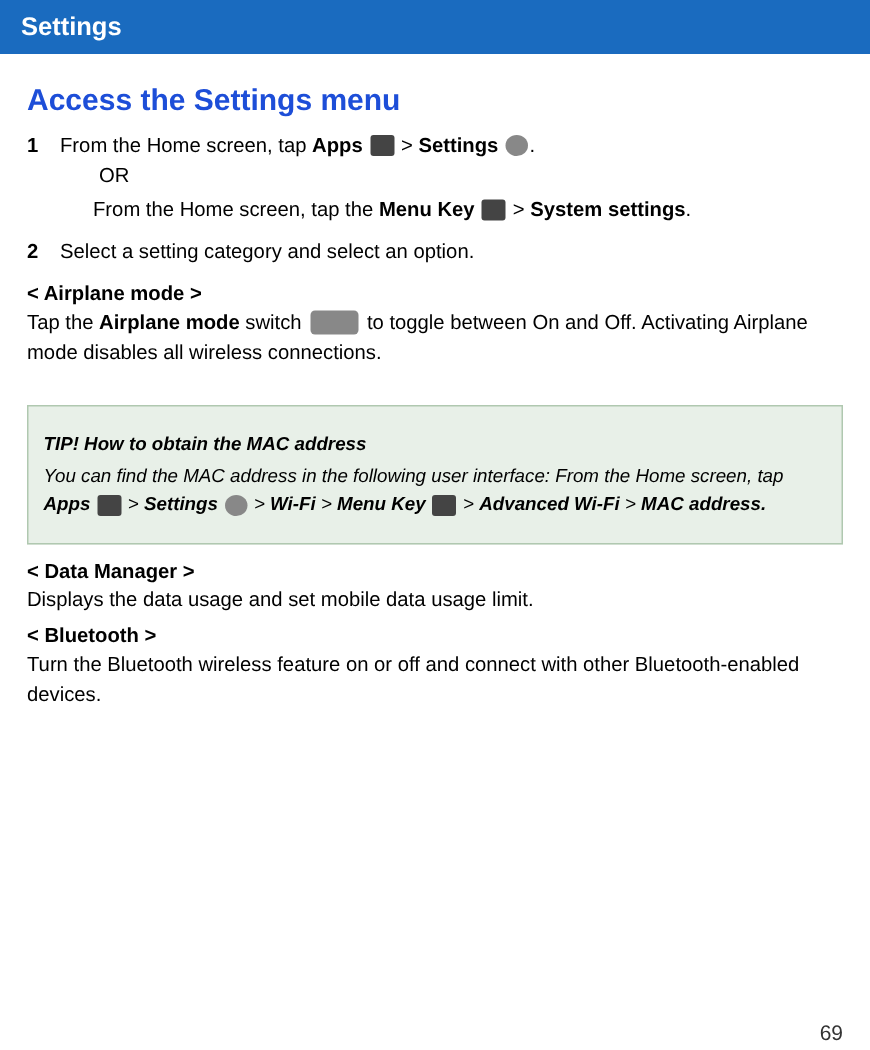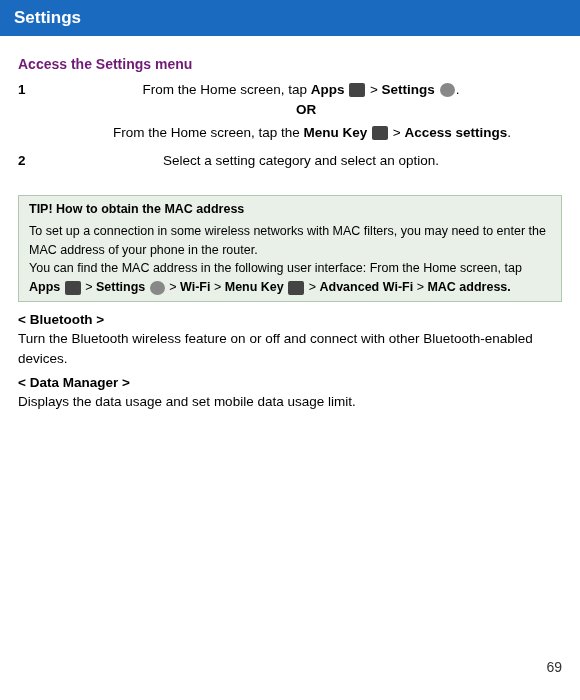--- a/index.html
+++ b/index.html
@@ -20,48 +20,47 @@
       background: #1a6bbf;
       padding: 8px 14px;
       color: white;
       font-size: 17px;
       font-weight: bold;
     }
     .content {
       padding: 12px 18px 12px 18px;
     }
     .section-title {
-      font-size: 14px;
-      font-weight: bold;
-      color: #701a75;
+      font-size: 20px;
+      font-weight: bold;
+      color: #1d4ed8;
       margin-bottom: 8px;
       margin-top: 8px;
     }
     .step-item {
       display: flex;
       margin-bottom: 4px;
       font-size: 13.5px;
       line-height: 1.5;
     }
     .step-num {
       font-weight: bold;
       min-width: 18px;
       margin-right: 4px;
     }
     .step-content {
       flex: 1;
       line-height: 1.5;
-      text-align: center;
     }
     .bold {
       font-weight: bold;
     }
     .or-line {
-      margin-left: 10px;
-      font-weight: bold;
+      margin-left: 26px;
+      font-weight: normal;
       margin-bottom: 2px;
     }
     .from-line {
       margin-left: 22px;
       margin-bottom: 4px;
       font-size: 13.5px;
       line-height: 1.5;
     }
     .networks-section {
       margin-top: 10px;
@@ -75,24 +74,25 @@
       margin-bottom: 2px;
     }
     .sub-text {
       font-size: 13.5px;
       line-height: 1.5;
       margin-left: 0px;
     }
     .tip-box {
       background: #e8f0e8;
       border: 1px solid #b0c8b0;
-      padding: 4px 10px;
+      padding: 16px 10px;
       margin: 24px 0 10px 0;
       font-size: 12.5px;
       line-height: 1.5;
+      font-style: italic;
     }
     .tip-title {
       font-weight: bold;
       font-size: 12.5px;
       margin-bottom: 3px;
     }
     .tip-text {
       font-size: 12.5px;
       line-height: 1.5;
     }
@@ -130,21 +130,21 @@
       width: 32px;
       height: 16px;
       background: #888;
       border-radius: 3px;
       vertical-align: middle;
       margin: 0 2px;
       position: relative;
     }
     .page-num {
       position: absolute;
-      bottom: 25px;
+      bottom: 4px;
       right: 18px;
       font-size: 14px;
       color: #333;
     }
   </style>
 </head>
 <body>
 
 <div class="header-bar">
   <span>Settings</span>
@@ -153,50 +153,53 @@
 <div class="content">
 
   <div>
     <div class="section-title">Access the Settings menu</div>
 
     <div class="step-item">
       <span class="step-num bold">1</span>
       <div class="step-content">
         <span>From the Home screen, tap <span class="bold">Apps</span> <span class="icon-grid"></span> &gt; <span class="bold">Settings</span> <span class="icon-gear"></span>.</span>
         <div class="or-line">OR</div>
-        <div class="from-line">From the Home screen, tap the <span class="bold">Menu Key</span> <span class="icon-menu"></span> &gt; <span class="bold">Access settings</span>.</div>
+        <div class="from-line">From the Home screen, tap the <span class="bold">Menu Key</span> <span class="icon-menu"></span> &gt; <span class="bold">System settings</span>.</div>
       </div>
     </div>
 
     <div class="step-item">
       <span class="step-num bold">2</span>
       <div class="step-content">
         <span>Select a setting category and select an option.</span>
       </div>
     </div>
   </div>
 
   <div class="networks-section">
 
+    <div class="sub-section">
+      <div class="sub-heading">&lt; Airplane mode &gt;</div>
+      <div class="sub-text">Tap the <span class="bold">Airplane mode</span> switch <span class="toggle-btn"></span> to toggle between On and Off. Activating Airplane mode disables all wireless connections.</div>
+    </div>
 
     <div class="sub-section">
     </div>
 
     <div class="tip-box">
       <div class="tip-title">TIP! How to obtain the MAC address</div>
-      <div class="tip-text">To set up a connection in some wireless networks with MAC filters, you may need to enter the MAC address of your phone in the router.</div>
       <div class="tip-text">You can find the MAC address in the following user interface: From the Home screen, tap <span class="bold">Apps</span> <span class="icon-grid"></span> &gt; <span class="bold">Settings</span> <span class="icon-gear"></span> &gt; <span class="bold">Wi-Fi</span> &gt; <span class="bold">Menu Key</span> <span class="icon-menu"></span> &gt; <span class="bold">Advanced Wi-Fi</span> &gt; <span class="bold">MAC address.</span></div>
+    </div>
+
+    <div class="sub-section">
+      <div class="sub-heading">&lt; Data Manager &gt;</div>
+      <div class="sub-text">Displays the data usage and set mobile data usage limit.</div>
     </div>
 
     <div class="sub-section">
       <div class="sub-heading">&lt; Bluetooth &gt;</div>
       <div class="sub-text">Turn the Bluetooth wireless feature on or off and connect with other Bluetooth-enabled devices.</div>
     </div>
 
-    <div class="sub-section">
-      <div class="sub-heading">&lt; Data Manager &gt;</div>
-      <div class="sub-text">Displays the data usage and set mobile data usage limit.</div>
-    </div>
-
   </div>
 </div>
 
 <div class="page-num">69</div>
 
 </body></html>

